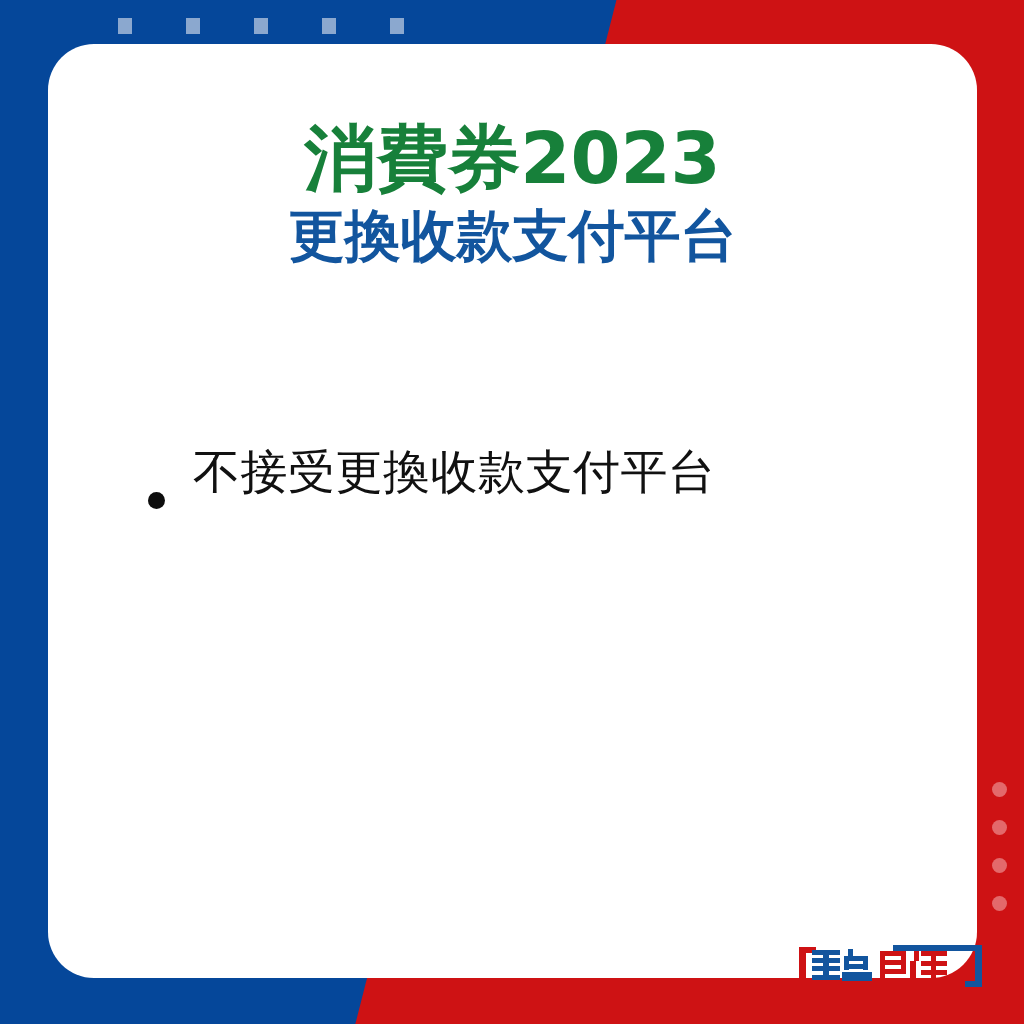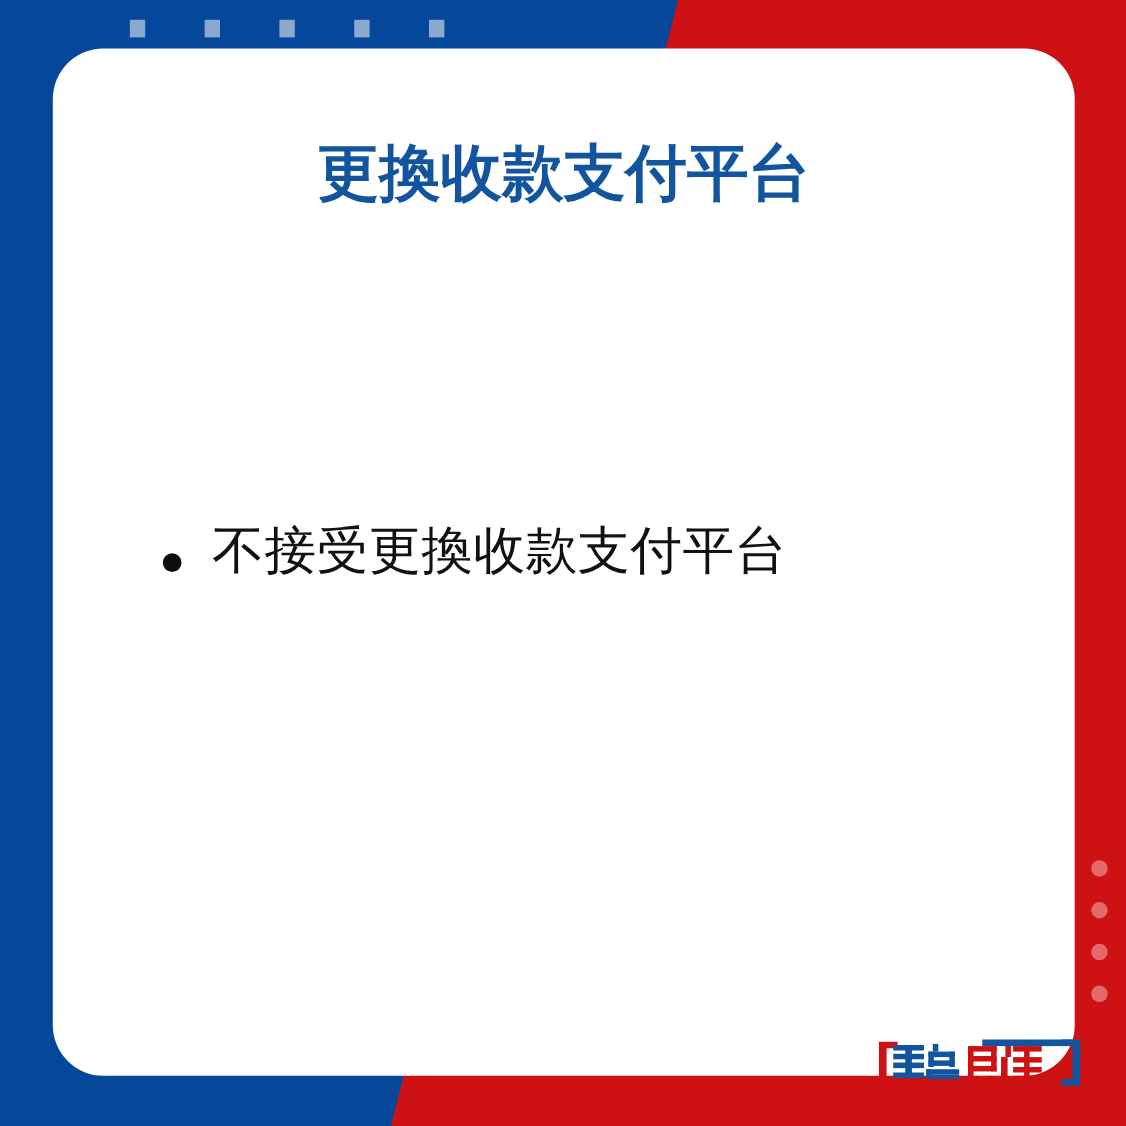--- a/index.html
+++ b/index.html
@@ -99,23 +99,22 @@
 
   
   .bullets {
     position: absolute;
     left: 100px;
     top: 392px;
     width: 800px;
   }
   .bullet-row {
     display: flex;
-    align-items: center;
+    align-items: flex-end;
     margin-bottom: 46px;
-    margin-top: 29px;
   }
   .bullet-marker {
     flex: 0 0 auto;
     width: 17px;
     height: 17px;
     border-radius: 50%;
     background: #0d0d0d;
     margin-top: 20px;
     margin-right: 28px;
   }
@@ -157,20 +156,21 @@
   <div class="side-dots">
     <span class="side-dot"></span>
     <span class="side-dot"></span>
     <span class="side-dot"></span>
     <span class="side-dot"></span>
   </div>
 
   <div class="card">
 
     <div class="headline">
+      <div class="headline-line l1">消費券2023</div>
       <div class="headline-line l2">更換收款支付平台</div>
     </div>
 
     <div class="bullets">
 
       <div class="bullet-row">
         <span class="bullet-marker"></span>
         <span class="bullet-text">
           <span>不接受更換收款支付平台</span>
         </span>

